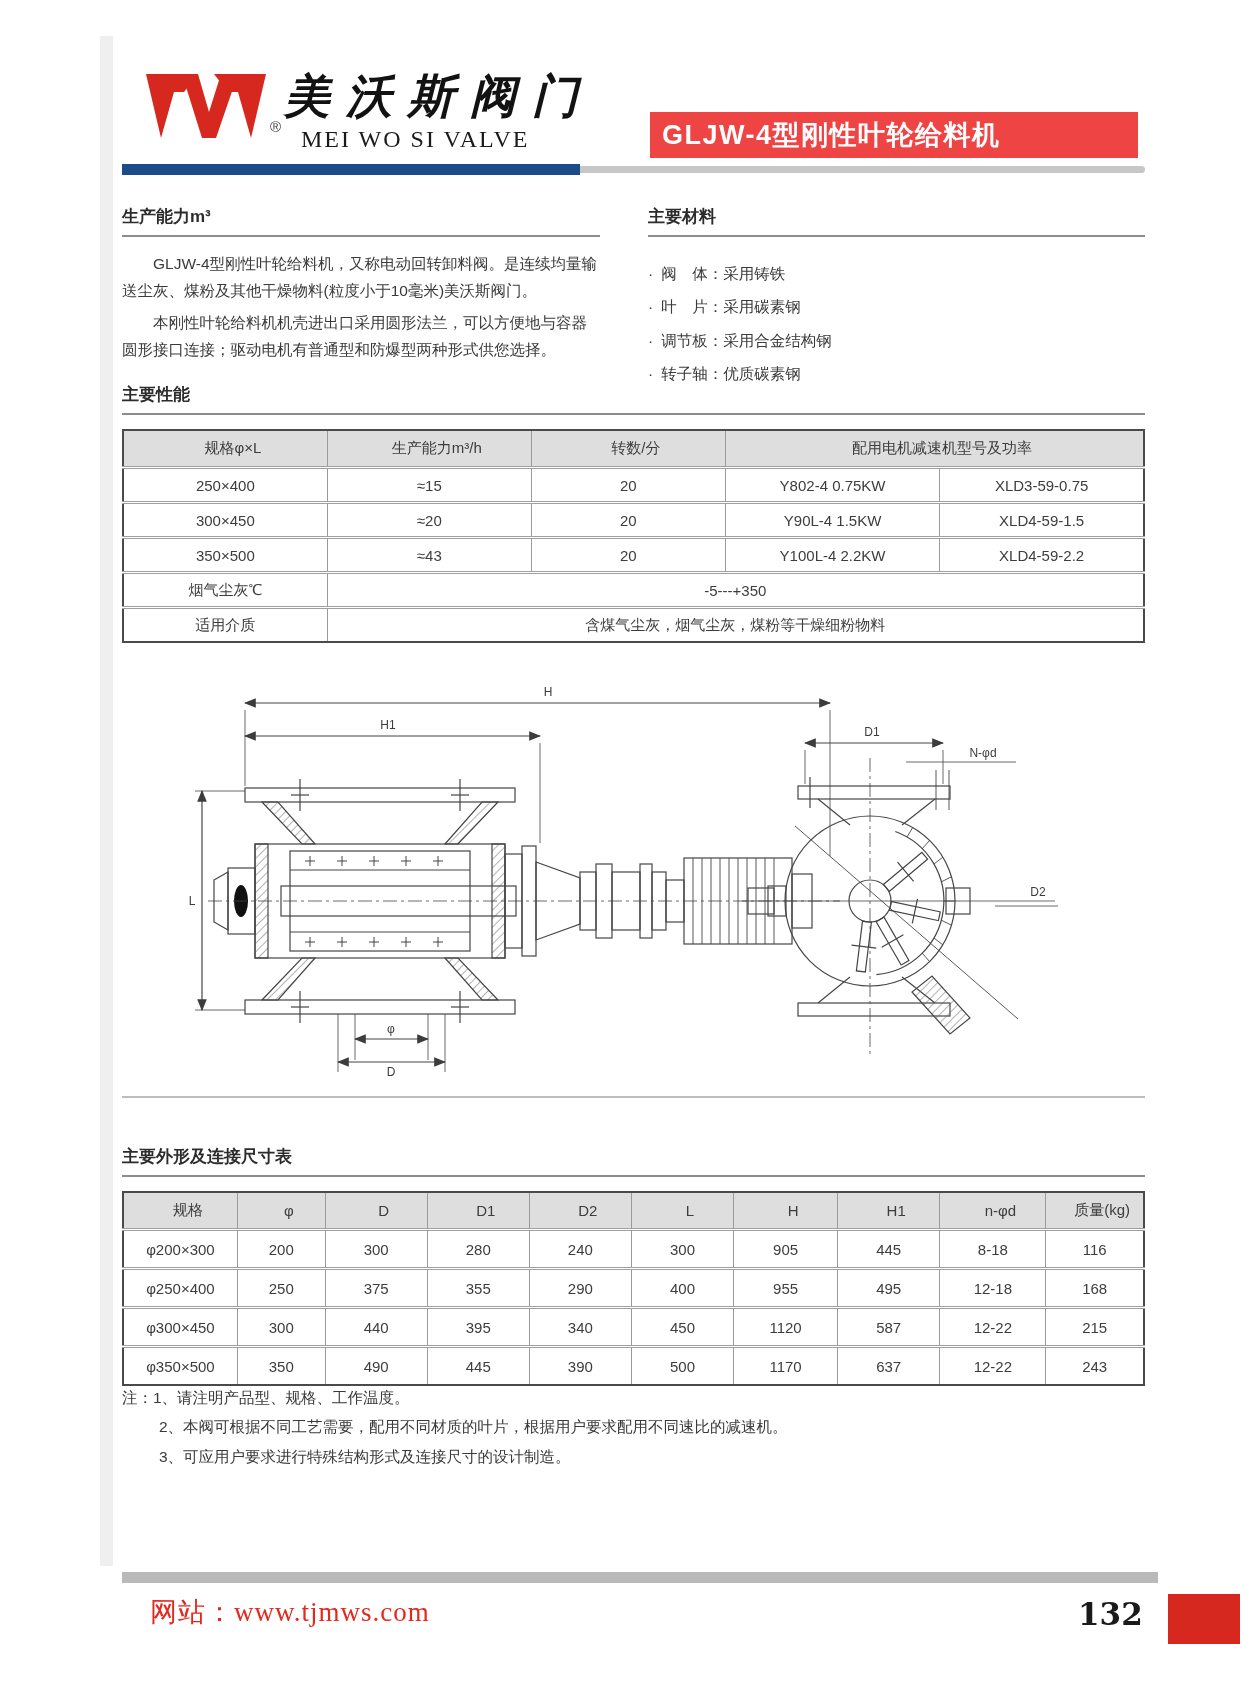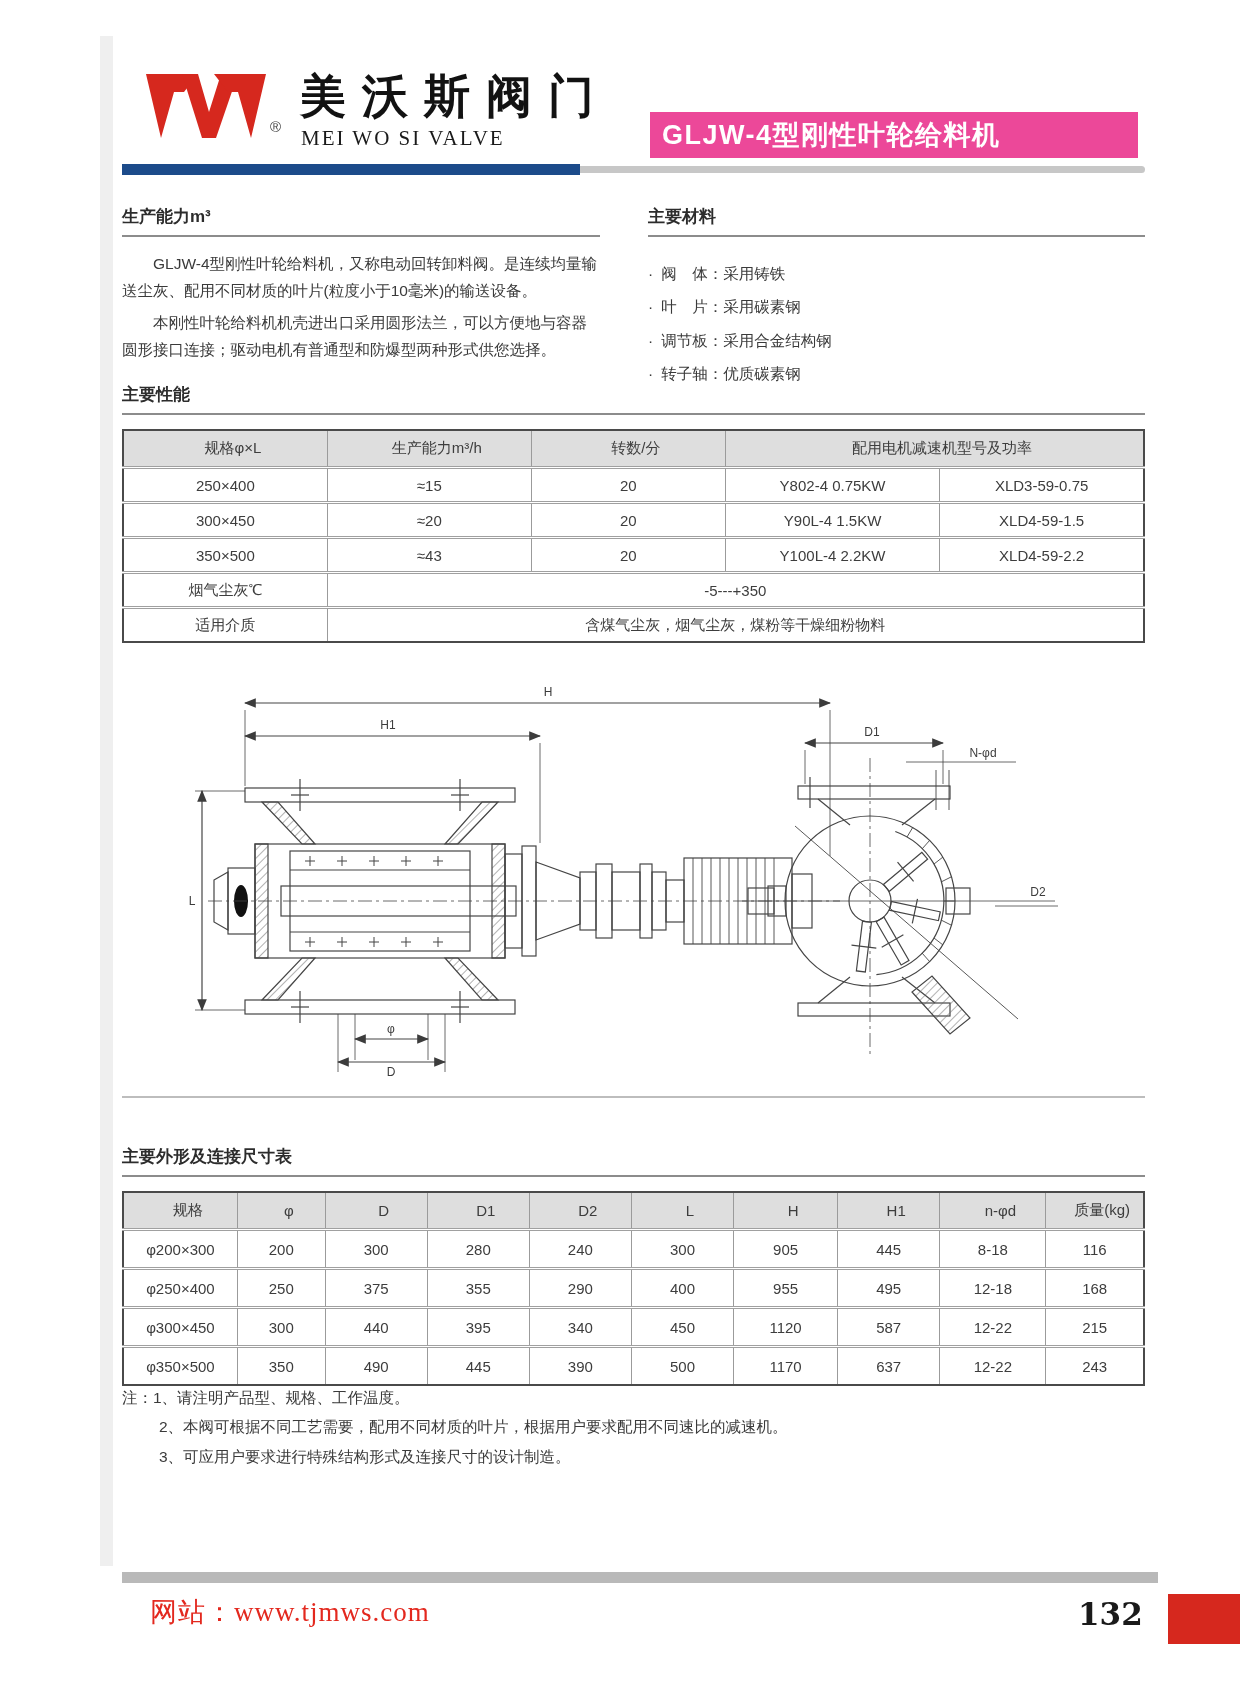--- a/index.html
+++ b/index.html
@@ -5,25 +5,25 @@
   html,body { margin:0; padding:0; background:#ffffff; }
   .page {
     position:relative; width:1258px; height:1683px; background:#fff;
     font-family:"Liberation Sans", sans-serif; color:#333; overflow:hidden;
   }
   .edge-strip { position:absolute; left:100px; top:36px; width:13px; height:1530px; background:#efefef; }
 
   
   .logo-mark { position:absolute; left:140px; top:62px; width:132px; height:82px; }
   .logo-reg { position:absolute; left:270px; top:118px; font-size:15px; color:#444; }
-  .brand-cn { position:absolute; left:300px; top:66px; font-size:46px; font-weight:bold; letter-spacing:16px; color:#121212; }
-  .brand-en { position:absolute; left:301px; top:126px; font-family:"Liberation Serif", serif; font-size:21px; letter-spacing:2px; color:#1a1a1a; }
+  .brand-cn { position:absolute; left:284px; top:66px; font-size:46px; font-weight:bold; letter-spacing:16px; color:#121212;font-style:italic; }
+  .brand-en { position:absolute; left:301px; top:126px; font-family:"Liberation Serif", serif; font-size:24px; letter-spacing:2px; color:#1a1a1a; }
   .title-banner {
     position:absolute; left:650px; top:112px; width:488px; height:46px;
-    background:#ec4899; color:#fff; font-size:27px; font-weight:bold;
+    background:#ef4444; color:#fff; font-size:27px; font-weight:bold;
     letter-spacing:1.5px; line-height:46px; padding-left:12px; box-sizing:border-box;
   }
   .bar-blue { position:absolute; left:122px; top:164px; width:458px; height:11px; background:#1c4b8a; }
   .bar-gray { position:absolute; left:580px; top:166px; width:565px; height:7px; background:#c7c7c7; border-radius:0 4px 4px 0; }
 
   
   .sec-title { font-size:17px; font-weight:bold; color:#2c2c2c; padding-bottom:7px; border-bottom:2px solid #8c8c8c; }
   .features { position:absolute; left:122px; top:205px; width:478px; }
   .features p { font-size:15.5px; line-height:1.72; color:#3a3a3a; margin:6px 0 0 0; text-indent:2em; }
   .features p:first-of-type { margin-top:14px; }
@@ -77,21 +77,21 @@
   </svg>
   <div class="logo-reg">®</div>
   <div class="brand-cn">美沃斯阀门</div>
   <div class="brand-en">MEI WO SI VALVE</div>
   <div class="title-banner">GLJW-4型刚性叶轮给料机</div>
   <div class="bar-blue"></div>
   <div class="bar-gray"></div>
 
   <div class="features">
     <div class="sec-title">生产能力m³</div>
-    <p>GLJW-4型刚性叶轮给料机，又称电动回转卸料阀。是连续均量输送尘灰、配用不同材质的叶片(粒度小于10毫米)的输送设备。</p>
+    <p>GLJW-4型刚性叶轮给料机，又称电动回转卸料阀。是连续均量输送尘灰、煤粉及其他干燥物料(粒度小于10毫米)美沃斯阀门。</p>
     <p>本刚性叶轮给料机机壳进出口采用圆形法兰，可以方便地与容器圆形接口连接；驱动电机有普通型和防爆型两种形式供您选择。</p>
   </div>
 
   <div class="materials">
     <div class="sec-title">主要材料</div>
     <ul>
       <li><span class="dot">·</span><span>阀　体：采用铸铁</span></li>
       <li><span class="dot">·</span><span>叶　片：采用碳素钢</span></li>
       <li><span class="dot">·</span><span>调节板：采用合金结构钢</span></li>
       <li><span class="dot">·</span><span>转子轴：优质碳素钢</span></li>

